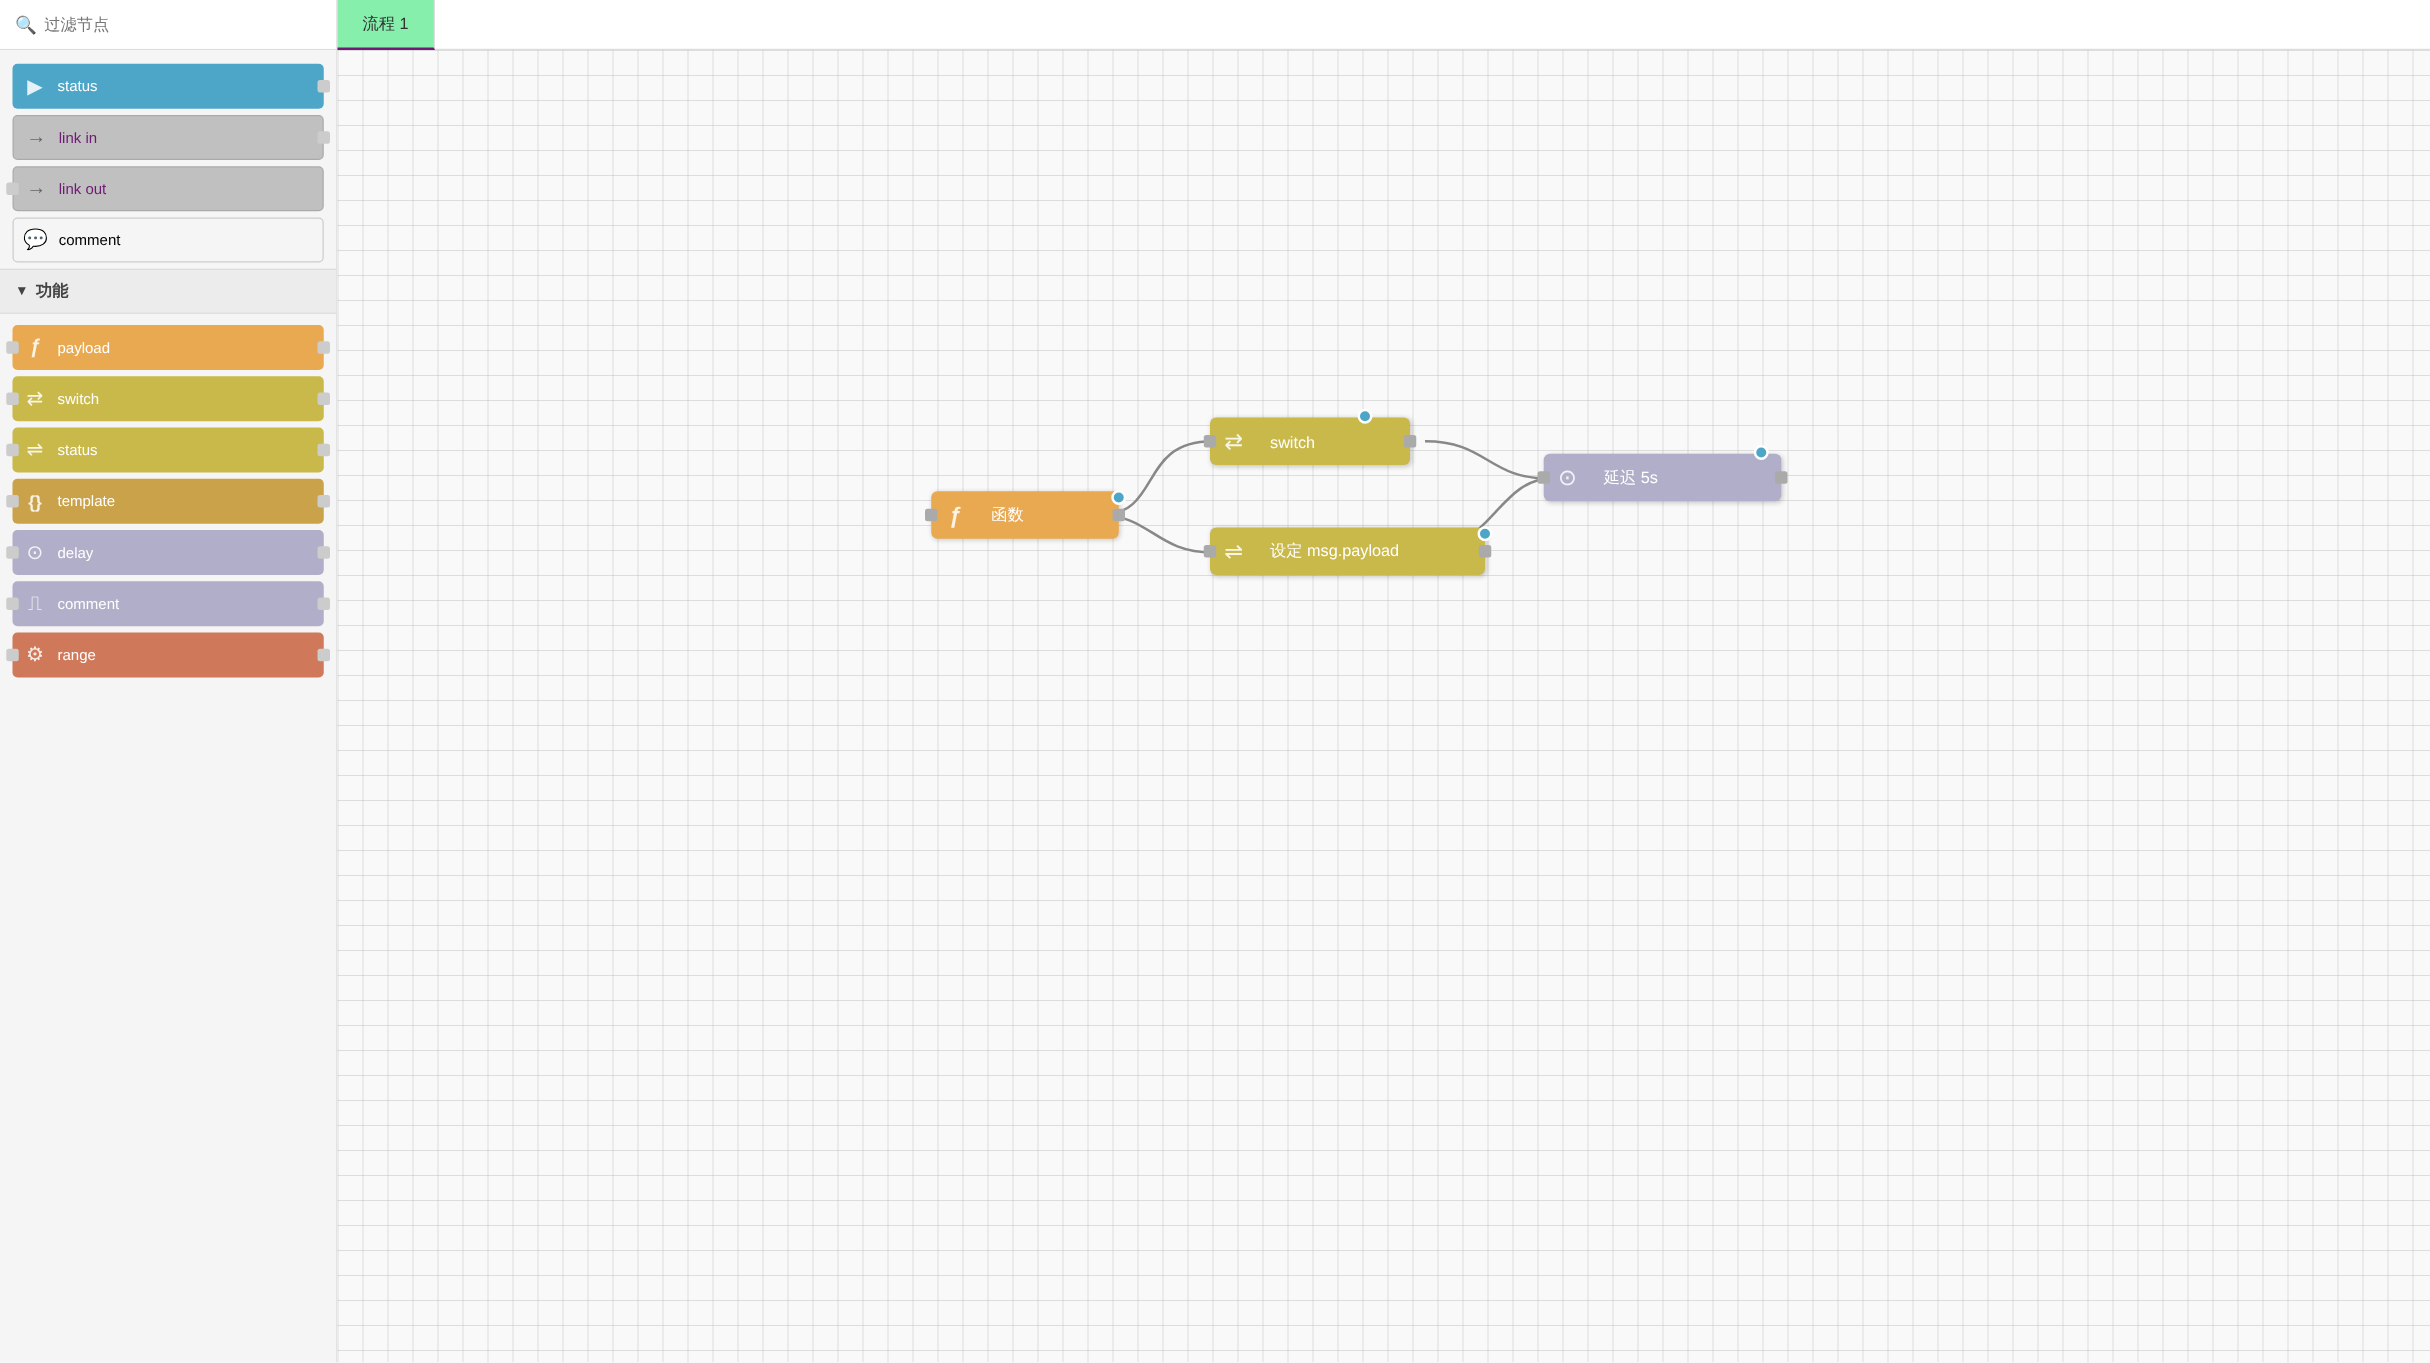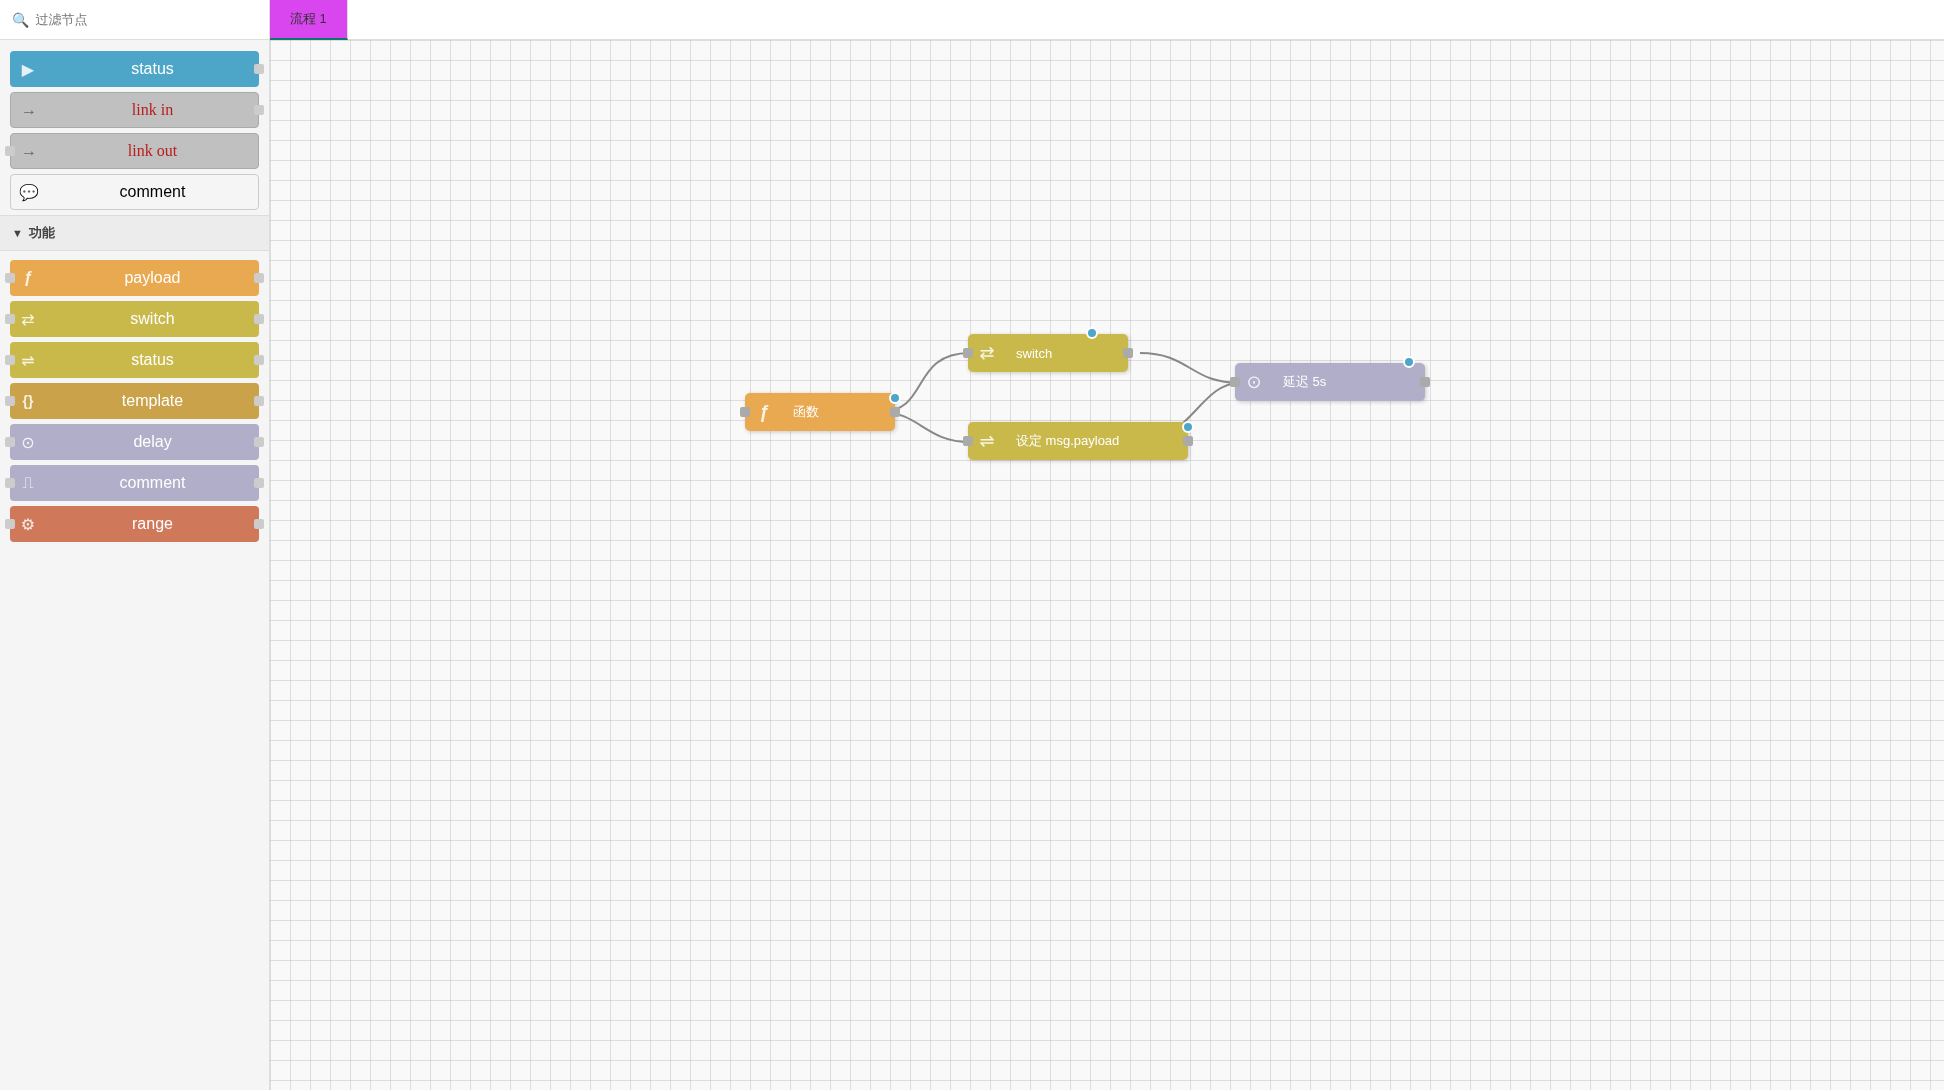--- a/index.html
+++ b/index.html
@@ -43,22 +43,22 @@
       display: flex;
       align-items: center;
       padding: 0 20px;
       font-size: 13px;
       color: #333;
       border-right: 1px solid #ddd;
       cursor: pointer;
       background: #f9f9f9;
     }
     .tab-item.active {
-      background: #d946ef;
-      border-bottom: 2px solid #0f766e;
+      background: #86efac;
+      border-bottom: 2px solid #701a75;
       margin-bottom: -1px;
     }
 
     
     .main-layout {
       display: flex;
       flex: 1;
       overflow: hidden;
     }
 
@@ -113,30 +113,30 @@
       height: 100%;
       display: flex;
       align-items: center;
       justify-content: center;
       font-size: 16px;
       color: rgba(255,255,255,0.85);
       flex-shrink: 0;
     }
     .node-label {
       flex: 1;
-      text-align: center;
-      font-size: 16px;
+      text-align: left;
+      font-size: 12px;
       color: #fff;
       font-weight: 500;
     }
 
     
     .color-status { background: #4da6c8; }
     .color-link { background: #c0c0c0; border: 1px solid #aaa; }
-    .color-link .node-label { color: #b91c1c; font-family: Liberation Serif, serif; }
+    .color-link .node-label { color: #701a75; }
     .color-link .node-icon-area { color: #666; }
     .color-comment { background: #f5f5f5; border: 1px solid #ccc; }
     .color-comment .node-label { color: #000000; }
     .color-comment .node-icon-area { color: #888; }
     .color-function { background: #e8a951; }
     .color-switch { background: #c9b84a; }
     .color-change { background: #c9b84a; }
     .color-range { background: #c9b84a; }
     .color-template { background: #c9a24a; }
     .color-delay { background: #b0aec8; }

